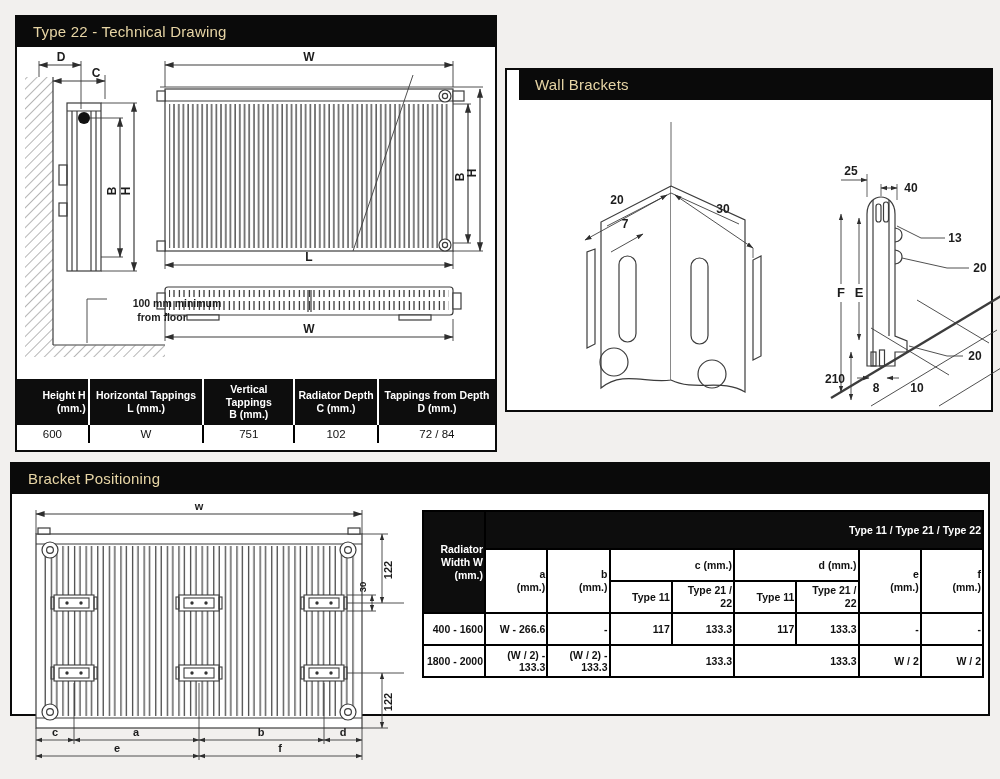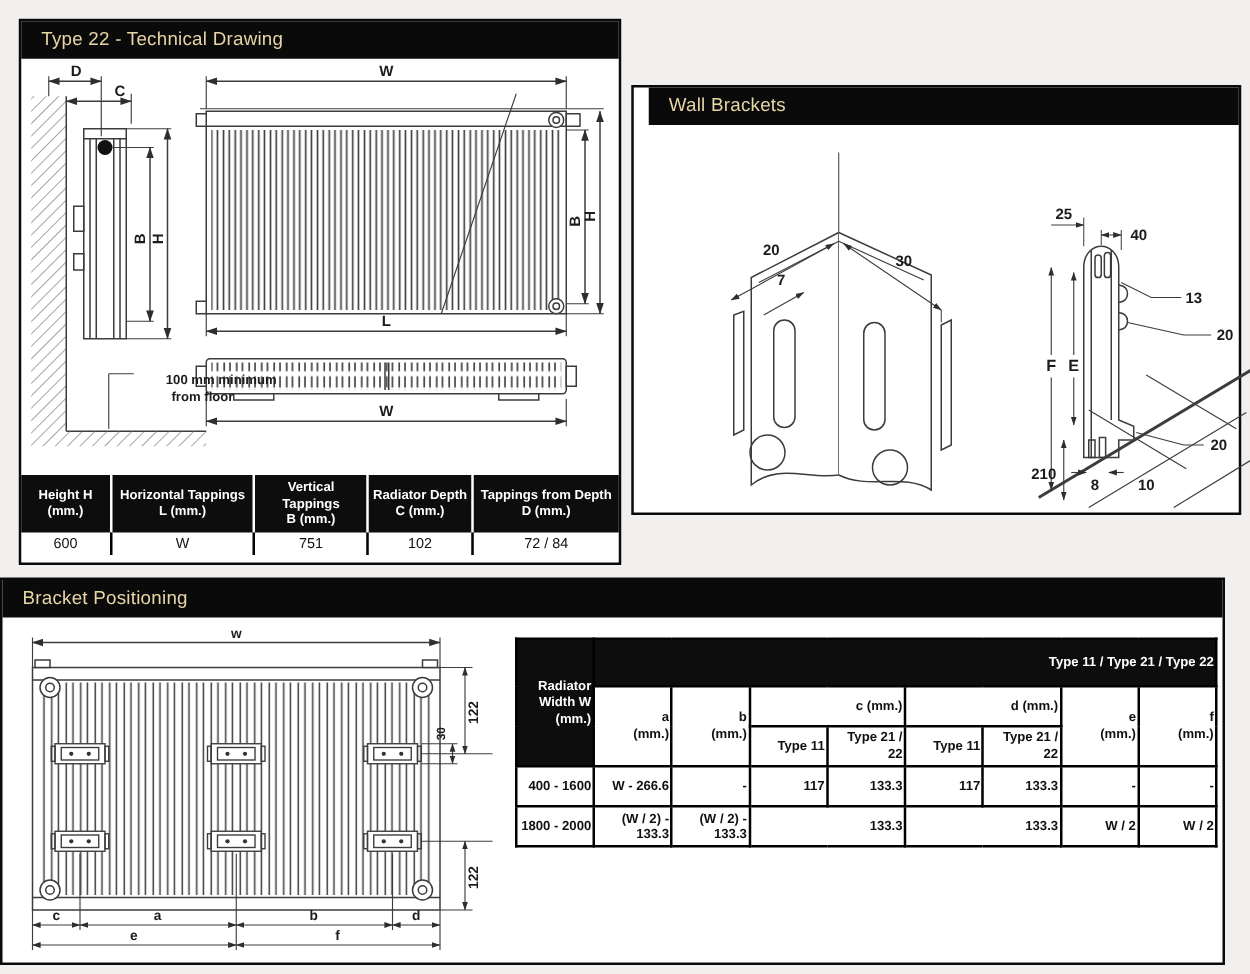--- a/index.html
+++ b/index.html
@@ -10,31 +10,31 @@
     font-family:"Liberation Sans", sans-serif;
     color:#111;
   }
   .panel { position:absolute; background:#fff; border:2px solid #0a0a0a; }
   .panel-header {
     background:#0a0a0a; color:#e7d5a5; font-weight:normal; font-size:15px;
     padding:6px 16px; letter-spacing:.2px; height:30px; line-height:18px;
   }
   #panel-type22 { left:15px; top:15px; width:482px; height:437px; }
   #panel-wall-brackets { left:505px; top:68px; width:488px; height:344px;padding-left:12px; }
-  #panel-bracket-positioning { left:0; top:462px; width:980px; height:310px; }
+  #panel-bracket-positioning { left:10px; top:462px; width:980px; height:254px; }
 
   svg text { fill:#1c1c1c; font-family:"Liberation Sans", sans-serif; font-weight:600; }
 
   
   table.t1 { width:100%; border-collapse:collapse; table-layout:fixed; }
   table.t1 th {
     background:#0d0d0d; color:#fff; font-size:10.5px; line-height:12.5px;
     padding:4px 2px; white-space:pre-line; border-left:2px solid #fff;
   }
-  table.t1 th:first-child { border-left:none; }
+  table.t1 th:first-child { border-left:none;text-align:right; }
   table.t1 td {
     font-size:11.5px; text-align:center; padding:3px 2px;
     border-left:2px solid #000;
   }
   table.t1 td:first-child { border-left:none; }
   .footnote {
     border-top:2px solid #000; font-size:11px; padding:3px 7px 0 7px; height:18px;
   }
 
   

